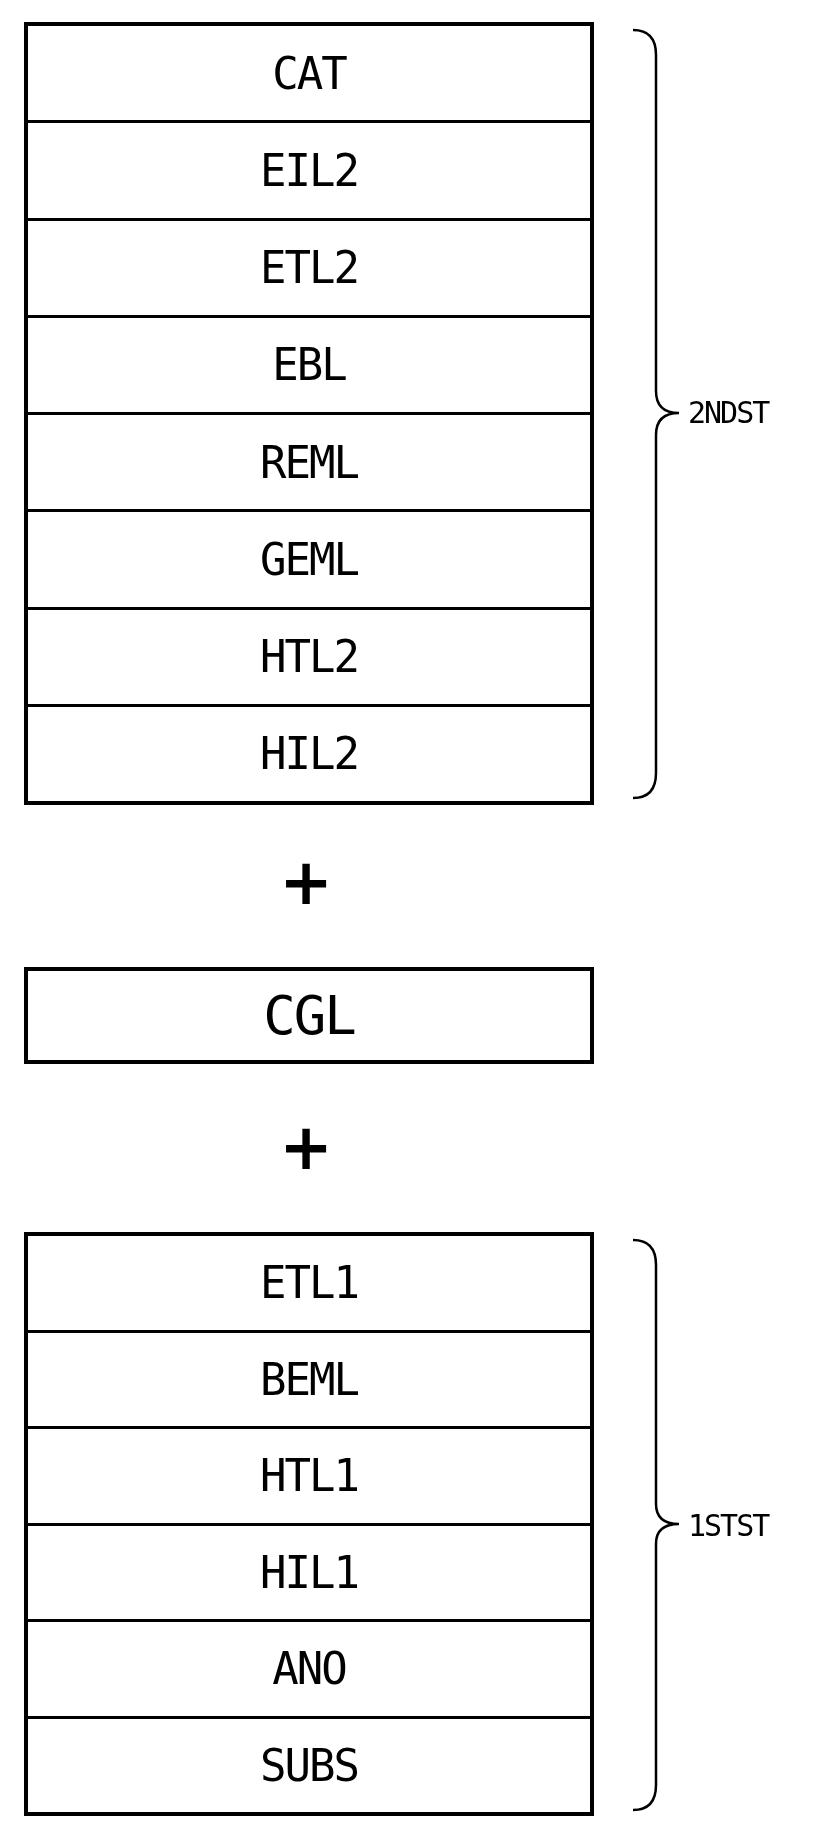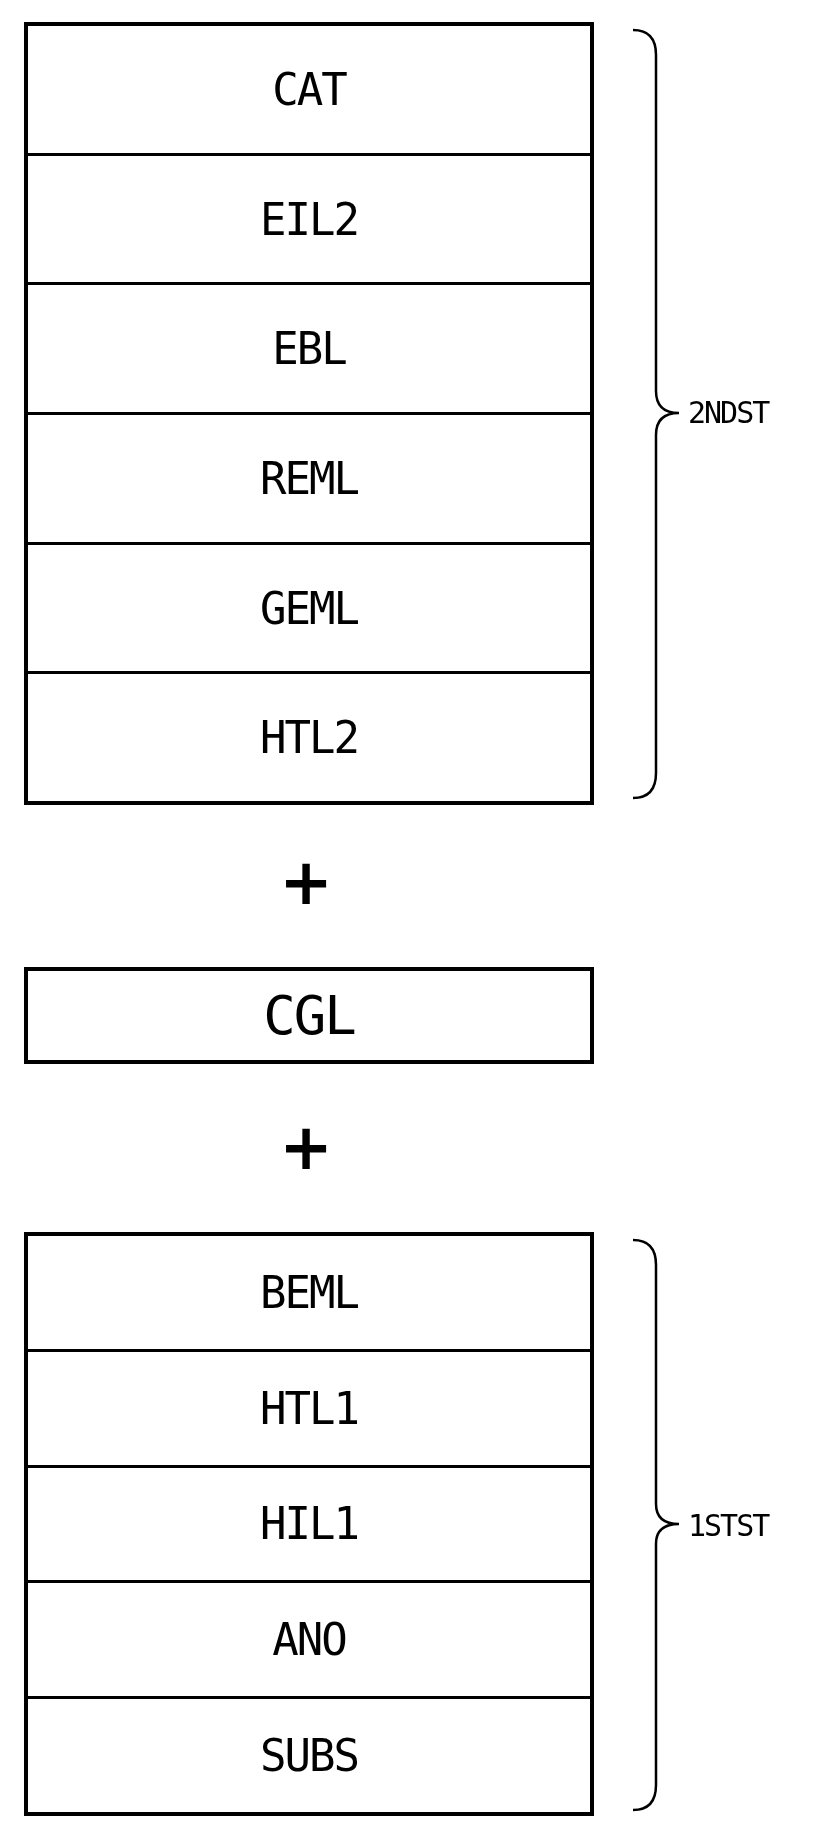--- a/index.html
+++ b/index.html
@@ -82,38 +82,41 @@
   .brace-label-first  { top: 1525px; }
 </style>
 </head>
 <body>
 
 <div class="page">
 
   <div class="stack stack-second">
     <div class="layer">CAT</div>
     <div class="layer">EIL2</div>
+    <div class="layer">ETL2</div>
     <div class="layer">EBL</div>
     <div class="layer">REML</div>
     <div class="layer">GEML</div>
     <div class="layer">HTL2</div>
+    <div class="layer">HIL2</div>
   </div>
 
   <svg class="brace brace-second" viewBox="0 0 52 782">
     <path d="M 3,8 Q 26,8 26,33 L 26,369 Q 26,391 49,391 Q 26,391 26,413 L 26,751 Q 26,776 3,776" fill="none" stroke="#000000" stroke-width="2.5"></path>
   </svg>
   <div class="brace-label brace-label-second">2NDST</div>
 
   <div class="plus plus-top">+</div>
 
   <div class="single-box">CGL</div>
 
   <div class="plus plus-bottom">+</div>
 
   <div class="stack stack-first">
+    <div class="layer">ETL1</div>
     <div class="layer">BEML</div>
     <div class="layer">HTL1</div>
     <div class="layer">HIL1</div>
     <div class="layer">ANO</div>
     <div class="layer">SUBS</div>
   </div>
 
   <svg class="brace brace-first" viewBox="0 0 52 584">
     <path d="M 3,8 Q 26,8 26,33 L 26,272 Q 26,292 49,292 Q 26,292 26,312 L 26,553 Q 26,578 3,578" fill="none" stroke="#000000" stroke-width="2.5"></path>
   </svg>

